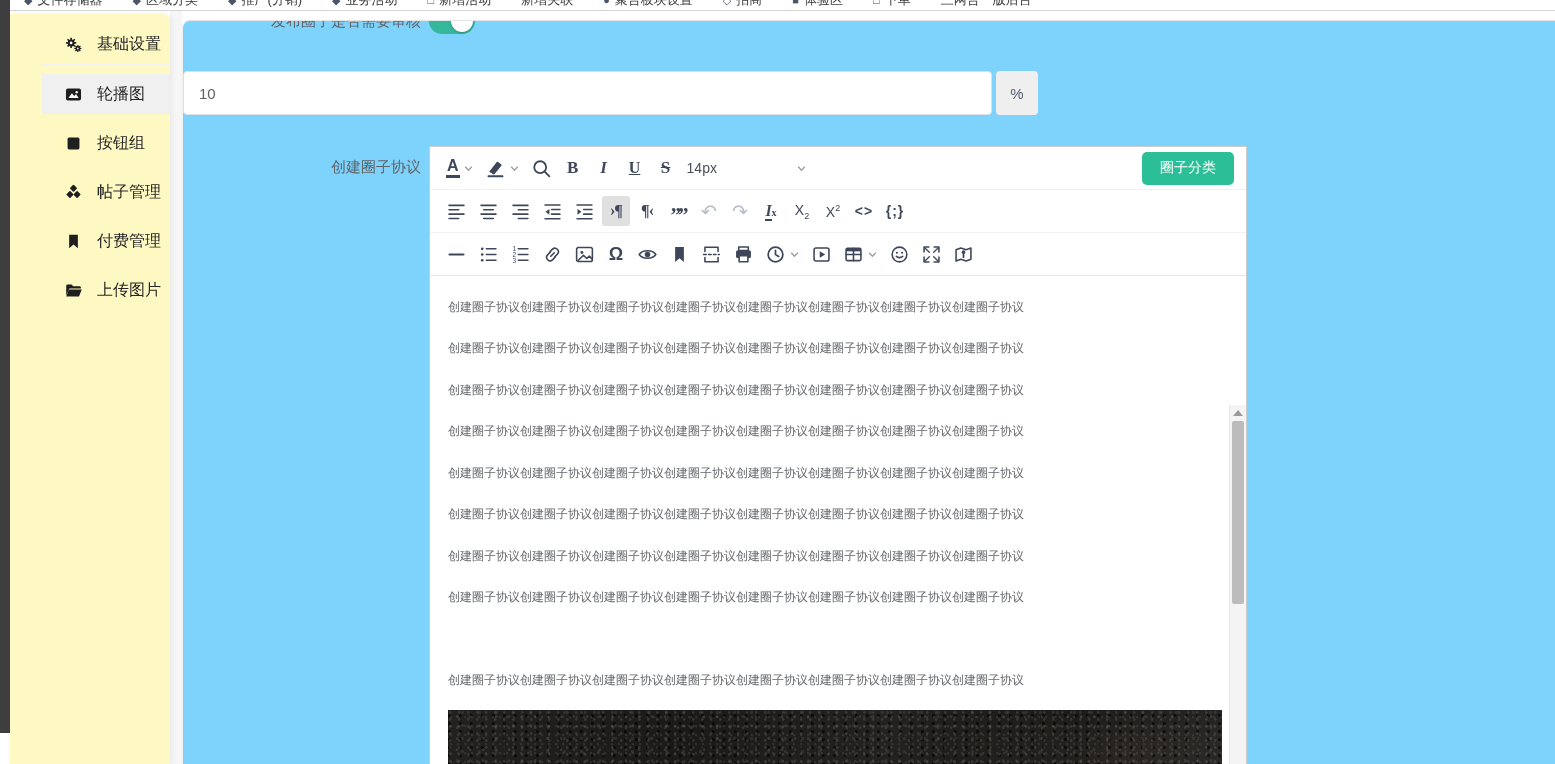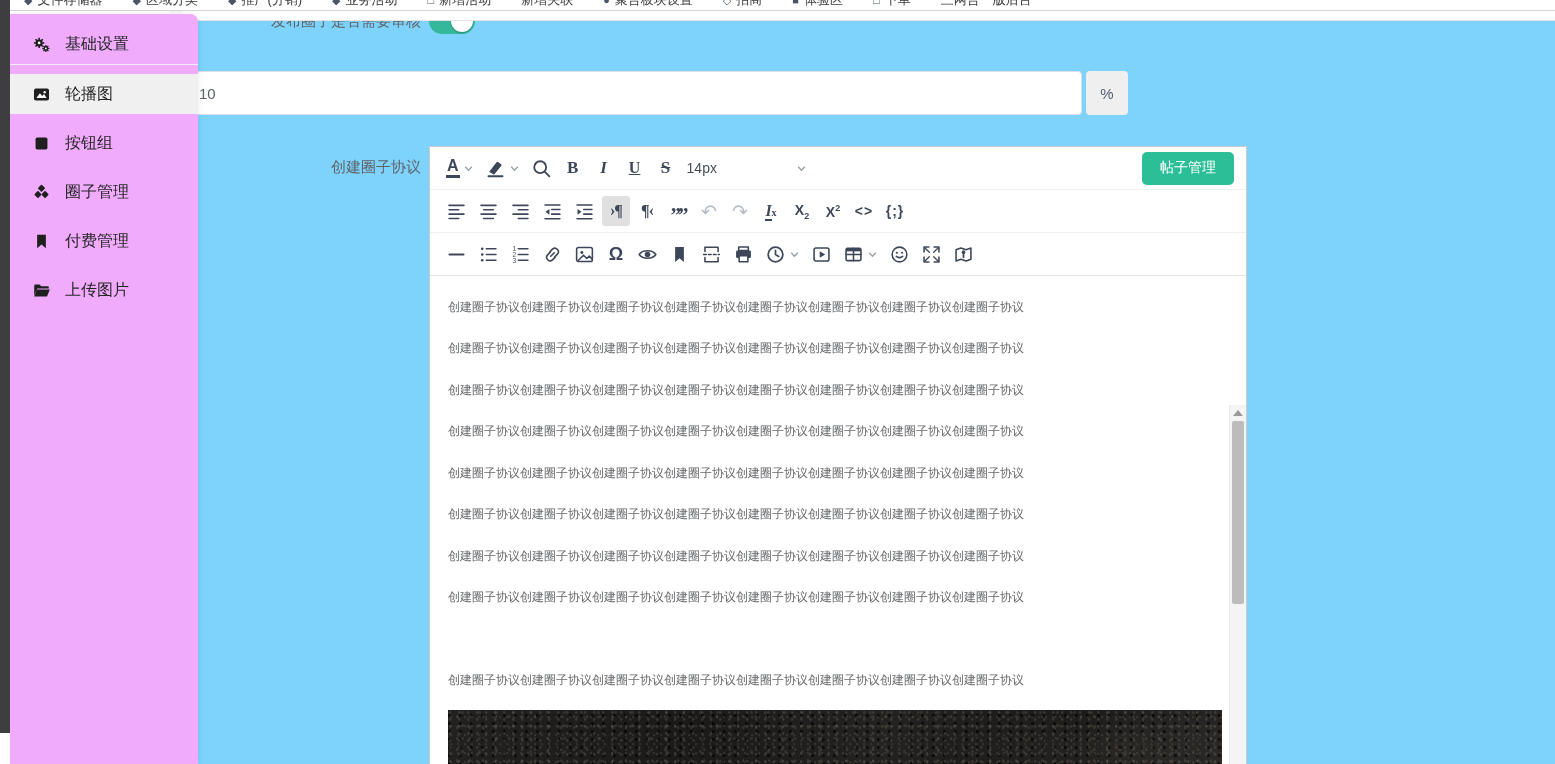--- a/index.html
+++ b/index.html
@@ -11,41 +11,41 @@
   .dark-strip { position:absolute; left:0; top:0; width:10px; height:733px; background:#3e3e40; z-index:9; }
   .topbar { position:absolute; left:10px; top:0; right:0; height:11px; background:#fff;
     border-bottom:1px solid #d4d4d4; overflow:hidden; z-index:8; }
   .topbar-inner { display:flex; gap:30px; padding-left:14px; align-items:center; height:24px; margin-top:-12px; }
   .tb-item { display:flex; align-items:center; gap:5px; white-space:nowrap; font-size:13px; color:#3a3a3a; cursor:pointer; }
   .tb-ico { font-size:11px; color:#4a5568; }
 
   .gap-strip { position:absolute; left:170px; top:11px; width:12px; bottom:0; background:#f6f6f7; }
 
   
-  .sidebar { position:absolute; left:10px; top:14px; width:188px; height:750px; background:#f0abfc;
-    border-radius:0 8px 0 0; box-shadow:1px 0 6px rgba(0,0,0,.07); z-index:5; padding-top:11px; }
+  .sidebar { position:absolute; left:10px; top:14px; width:160px; height:750px; background:#fef9c3;
+    border-radius:0 8px 0 0; box-shadow:1px 0 6px rgba(0,0,0,.07); z-index:5; padding-top:11px;padding-left:32px; }
   .side-item { height:40px; display:flex; align-items:center; gap:14px; padding-left:22px;
     margin-bottom:9px; font-size:16px; color:#262626; cursor:pointer; }
   .side-item.active { background:#f0f0f0; }
   .side-item:first-child { border-bottom:1px solid #f1f1f1; }
   .side-ico { width:19px; height:19px; display:inline-flex; align-items:center; justify-content:center; }
 
   
   .main-card { position:absolute; left:182px; top:20px; right:0; bottom:0; background:#7dd3fc;
     border-top:1px solid #e4e4e4; border-left:1px solid #efefef; border-top-left-radius:8px; overflow:hidden; }
   .form-row { display:flex; }
   .form-label { width:238px; margin-right:8px; text-align:right; font-size:15px; color:#5f6368; flex:none; }
   .row-toggle { margin-top:-14px; height:28px; align-items:center; }
   .row-toggle .form-label { line-height:28px; }
   .toggle { width:46px; height:26px; border-radius:13px; background:#35b79c; position:relative; cursor:pointer; flex:none; }
   .toggle .knob { position:absolute; right:2px; top:2px; width:22px; height:22px; border-radius:50%;
     background:#fff; box-shadow:0 1px 2px rgba(0,0,0,.25); }
   .row-deduction { margin-top:36px; align-items:center; }
   .row-deduction .form-label { line-height:44px; }
-  .num-input { width:899px; height:44px; border:1px solid #dcdfe6; border-radius:4px; padding:0 15px;
+  .num-input { width:809px; height:44px; border:1px solid #dcdfe6; border-radius:4px; padding:0 15px;
     font-size:15px; color:#5c6066; outline:none; font-family:inherit; }
   .unit-addon { width:42px; height:44px; margin-left:4px; background:#efefef; border-radius:4px;
     display:flex; align-items:center; justify-content:center; font-size:15px; color:#555d6e; }
   .row-editor { margin-top:31px; align-items:flex-start; }
   .row-editor .form-label { padding-top:12px; }
 
   
   .editor { width:818px; border:1px solid #cbcbcb; background:#fff; height:800px; position:relative; }
   .tb-row { height:43px; display:flex; align-items:center; padding:0 12px; gap:3px; border-bottom:1px solid #f1f1f1; }
   .tb-row3 { border-bottom:1px solid #e6e6e6; }
@@ -57,21 +57,21 @@
   .txtA { font-weight:700; font-size:16px; line-height:1; border-bottom:3px solid #3e4759; padding:0 1px 1px; }
   .gB { font-family:"Liberation Serif","DejaVu Serif",serif; font-weight:800; font-size:17px; }
   .gI { font-family:"Liberation Serif","DejaVu Serif",serif; font-style:italic; font-size:17px; font-weight:600; }
   .gU { font-family:"Liberation Serif","DejaVu Serif",serif; font-size:16px; text-decoration:underline; font-weight:600; }
   .gS { font-family:"Liberation Serif","DejaVu Serif",serif; font-size:17px; text-decoration:line-through; font-weight:600; }
   .para { font-family:"Liberation Serif","DejaVu Serif",serif; font-size:16px; font-weight:700; letter-spacing:-1px; }
   .quo { font-family:"Liberation Serif","DejaVu Serif",serif; font-size:21px; font-weight:700; letter-spacing:-3px; line-height:10px; padding-top:8px; }
   .arr { font-size:19px; line-height:1; font-family:"DejaVu Sans",sans-serif; }
   .clrF { font-family:"Liberation Serif","DejaVu Serif",serif; font-style:italic; font-size:16px; font-weight:600;text-align:center; }
   .clrF small { font-size:10px; font-style:normal; }
-  .subsup { font-size:14px; font-weight:700; }
+  .subsup { font-size:14px; font-weight:400; }
   .subsup sub,.subsup sup { font-size:9px; }
   .codeT { font-size:14px; font-weight:700; letter-spacing:1px; }
   .omg { font-size:18px; font-weight:600; }
   .fontsize-select { width:128px; height:30px; display:flex; align-items:center; justify-content:space-between;
     padding:0 4px; font-size:14px; color:#4a4f57; cursor:pointer; }
   .upload-btn { margin-left:auto; height:33px; padding:0 18px; background:#2cbe96; color:#fff; border:none;
     border-radius:5px; font-size:14px; cursor:pointer; font-family:inherit; }
 
   .ed-content { position:relative; height:671px; padding:1px 36px 0 18px; overflow:hidden; }
   .ed-content p { margin:17.5px 0; font-size:12px; line-height:24px; color:#67696c; white-space:nowrap; overflow:hidden; }
@@ -192,21 +192,21 @@
       <span>按钮组</span>
     </div>
     <div class="side-item">
       <span class="side-ico">
         <svg class="ic" viewBox="0 0 24 24" width="19" height="19">
           <rect x="8.6" y="3.2" width="6.8" height="6.8" rx="1" transform="rotate(45 12 6.6)" fill="#1f1f1f"></rect>
           <rect x="4.1" y="11.2" width="6.8" height="6.8" rx="1" transform="rotate(45 7.5 14.6)" fill="#1f1f1f"></rect>
           <rect x="13.1" y="11.2" width="6.8" height="6.8" rx="1" transform="rotate(45 16.5 14.6)" fill="#1f1f1f"></rect>
         </svg>
       </span>
-      <span>圈子管理</span>
+      <span>帖子管理</span>
     </div>
     <div class="side-item">
       <span class="side-ico">
         <svg class="ic" viewBox="0 0 24 24" width="19" height="19">
           <path d="M6.5 3.5 h11 v17 l-5.5 -4.6 -5.5 4.6 Z" fill="#1f1f1f"></path>
         </svg>
       </span>
       <span>付费管理</span>
     </div>
     <div class="side-item">
@@ -276,21 +276,21 @@
             <span class="gS">S</span>
           </span>
           <span class="fontsize-select">
             <span>14px</span>
             <span class="chev">
               <svg width="11" height="11" viewBox="0 0 10 10" fill="none">
                 <path d="M2 3.5 L5 6.5 L8 3.5" stroke="#9aa0a8" stroke-width="1.3"></path>
               </svg>
             </span>
           </span>
-          <button class="upload-btn">帖子管理</button>
+          <button class="upload-btn">圈子分类</button>
         </div>
       <div class="tb-row" id="tb-row2">
           <span class="tool-btn">
             <svg class="ic" viewBox="0 0 24 24" width="21" height="21" fill="none" stroke="#3e4759" stroke-width="1.8" stroke-linecap="round" stroke-linejoin="round">
               <line x1="3.5" y1="5" x2="20.5" y2="5"></line>
               <line x1="3.5" y1="10" x2="14.5" y2="10"></line>
               <line x1="3.5" y1="15" x2="20.5" y2="15"></line>
               <line x1="3.5" y1="20" x2="14.5" y2="20"></line>
             </svg>
           </span>

